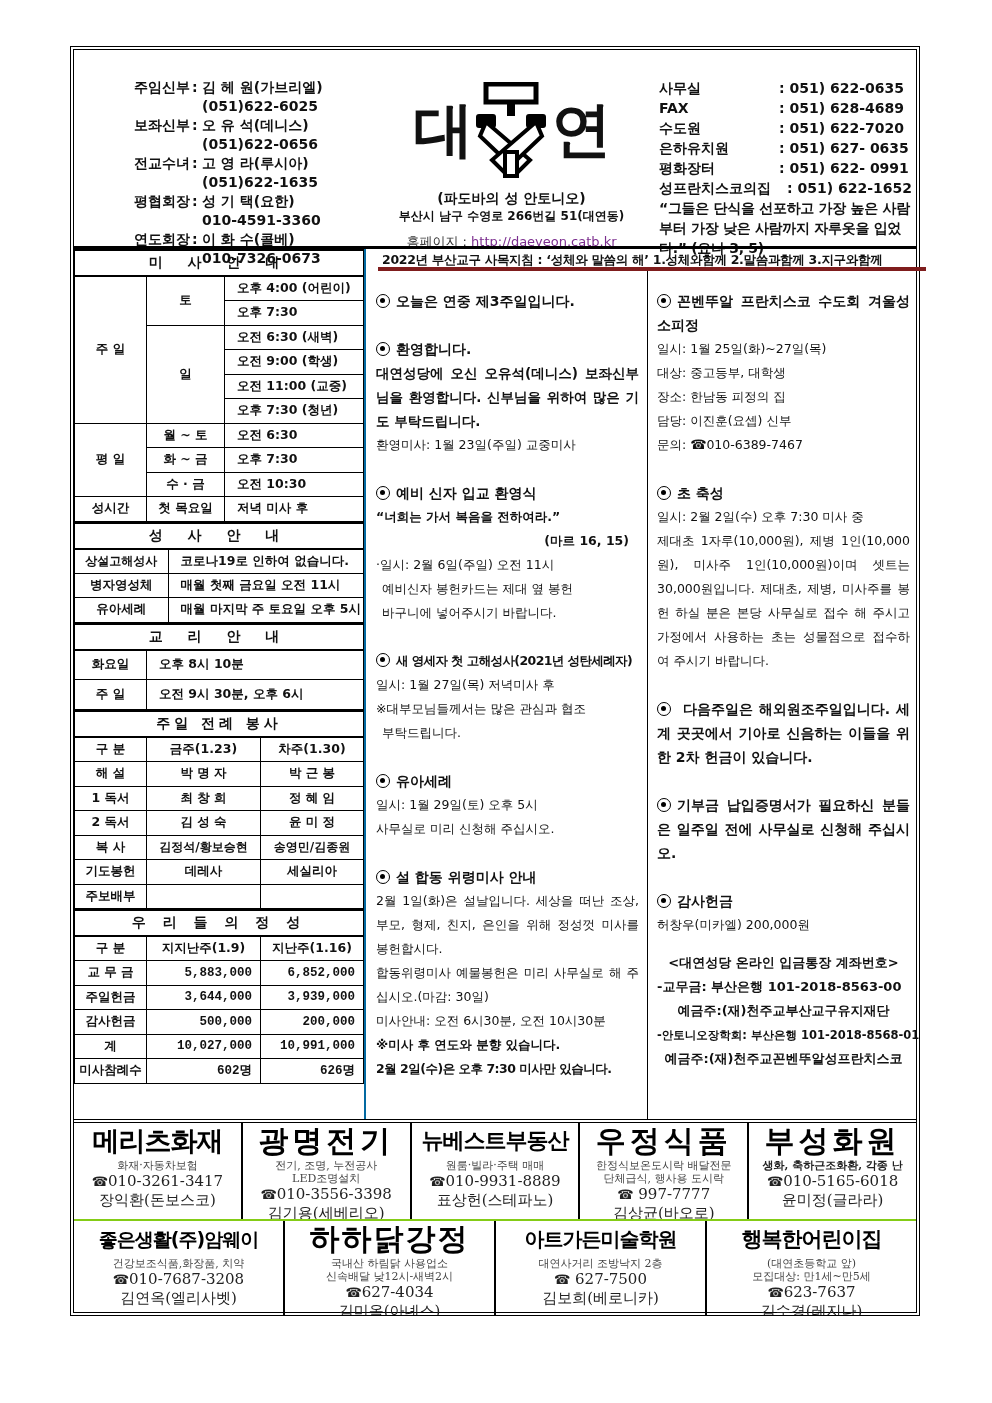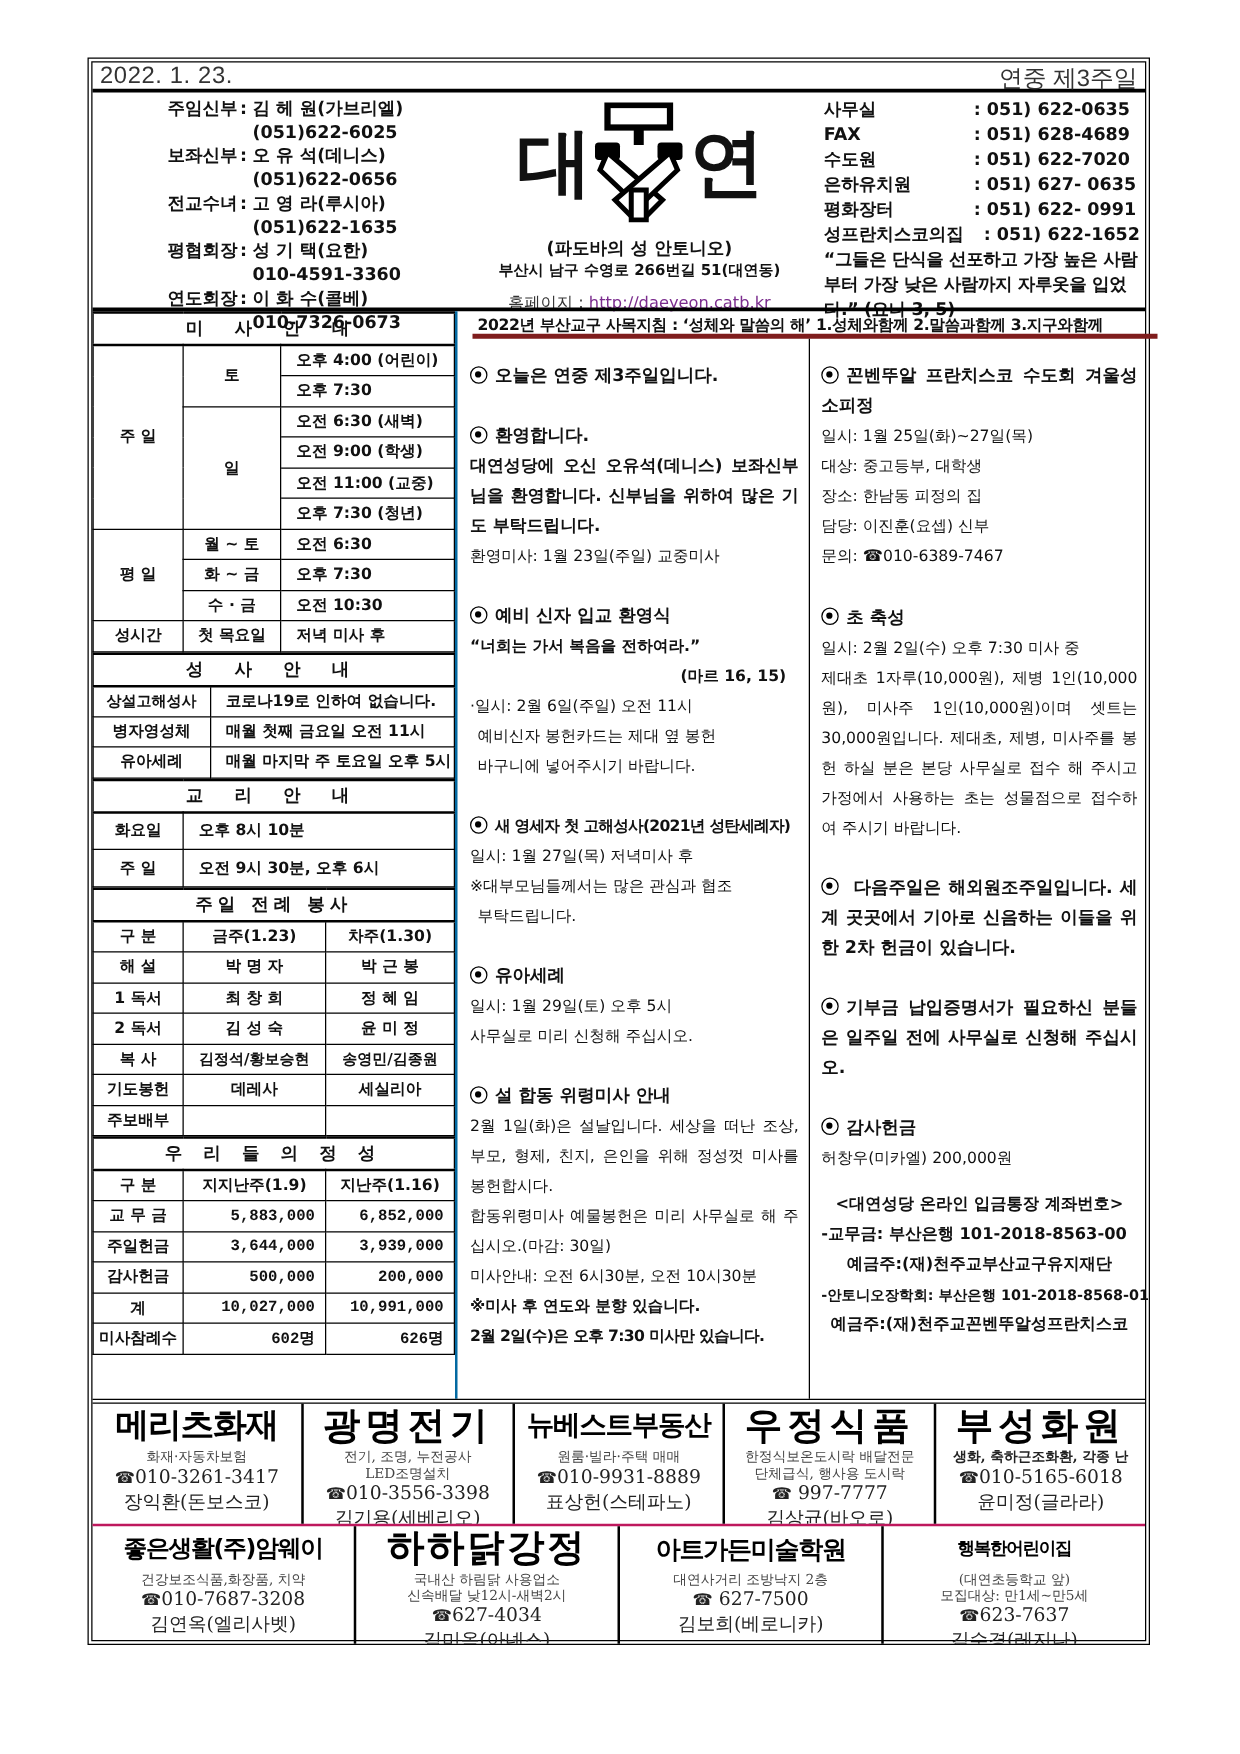--- a/index.html
+++ b/index.html
@@ -61,40 +61,36 @@
   .rt { text-align: right; padding-right: 10px; }
   .bullet { display: inline-block; width: 14px; height: 14px; border: 1.5px solid #000; border-radius: 50%; position: relative; vertical-align: -2px; margin-right: 6px; }
   .bullet::after { content: ""; position: absolute; left: 3px; top: 3px; width: 5px; height: 5px; background: #000; border-radius: 50%; }
   .small { font-size: 12.5px; }
   .acct { font-size: 13px; font-weight: bold; line-height: 24px; text-align: center; }
   .acct .al { text-align: left; }
 
   
   .ads { position: absolute; left: 0; top: 1069px; width: 842px; height: 195px; border-top: 4px double #000; }
   .ad-row { display: flex; height: 96px; }
-  .ad-row + .ad-row { border-top: 2px solid #be185d; }
+  .ad-row + .ad-row { border-top: 2px solid #84cc16; }
   .ad { flex: 1; border-right: 2px solid #000; text-align: center; font-family: "DejaVu Serif", serif; color: #333; overflow: hidden; }
   .ad:last-child { border-right: none; }
   .ad .nm { font-family: "DejaVu Sans", sans-serif; font-size: 27px; font-weight: bold; color: #000; line-height: 36px; letter-spacing: -1px; white-space: nowrap; }
   .ad .nm.big { font-size: 30px; letter-spacing: 4px; }
   .ad .nm.med { font-size: 22px; letter-spacing: -1px; }
   .ad .d { font-size: 11px; line-height: 13px; color: #444; }
   .ad .p { font-size: 15px; line-height: 18px; color: #222; }
   .ad .o { font-size: 15px; line-height: 18px; color: #222; }
   .ph { font-family: "DejaVu Sans", sans-serif; font-size: 13px; }
 </style>
 </head>
 <body>
 
 <div class="page">
 
-  <div class="datebar">
-    <span class="date">2022. 1. 23.</span>
-    <span class="week">연중 제3주일</span>
-  </div>
 
   <div class="staff">
     <div class="row">
         <span class="role">주임신부</span>
         <span class="colon">:</span>
         <span class="val">김 헤 원(가브리엘)</span>
       </div>
     <div class="phone">(051)622-6025</div>
     <div class="row">
         <span class="role">보좌신부</span>
@@ -484,21 +480,21 @@
         <div class="p"><span class="ph">☎</span><span>627-4034</span></div>
         <div class="o">김미옥(아녜스)</div>
       </div>
       <div class="ad">
         <div class="nm" style="font-size:20px;letter-spacing:-1px">아트가든미술학원</div>
         <div class="d">대연사거리 조방낙지 2층</div>
         <div class="p"><span class="ph">☎</span><span> 627-7500</span></div>
         <div class="o">김보희(베로니카)</div>
       </div>
       <div class="ad">
-        <div class="nm" style="font-size:14px;letter-spacing:-1px">행복한어린이집</div>
+        <div class="nm" style="font-size:21px;letter-spacing:-1px">행복한어린이집</div>
         <div class="d">(대연초등학교 앞)</div>
         <div class="d">모집대상: 만1세~만5세</div>
         <div class="p"><span class="ph">☎</span><span>623-7637</span></div>
         <div class="o">김수경(레지나)</div>
       </div>
     </div>
   </div>
 </div>
 
 </body></html>

